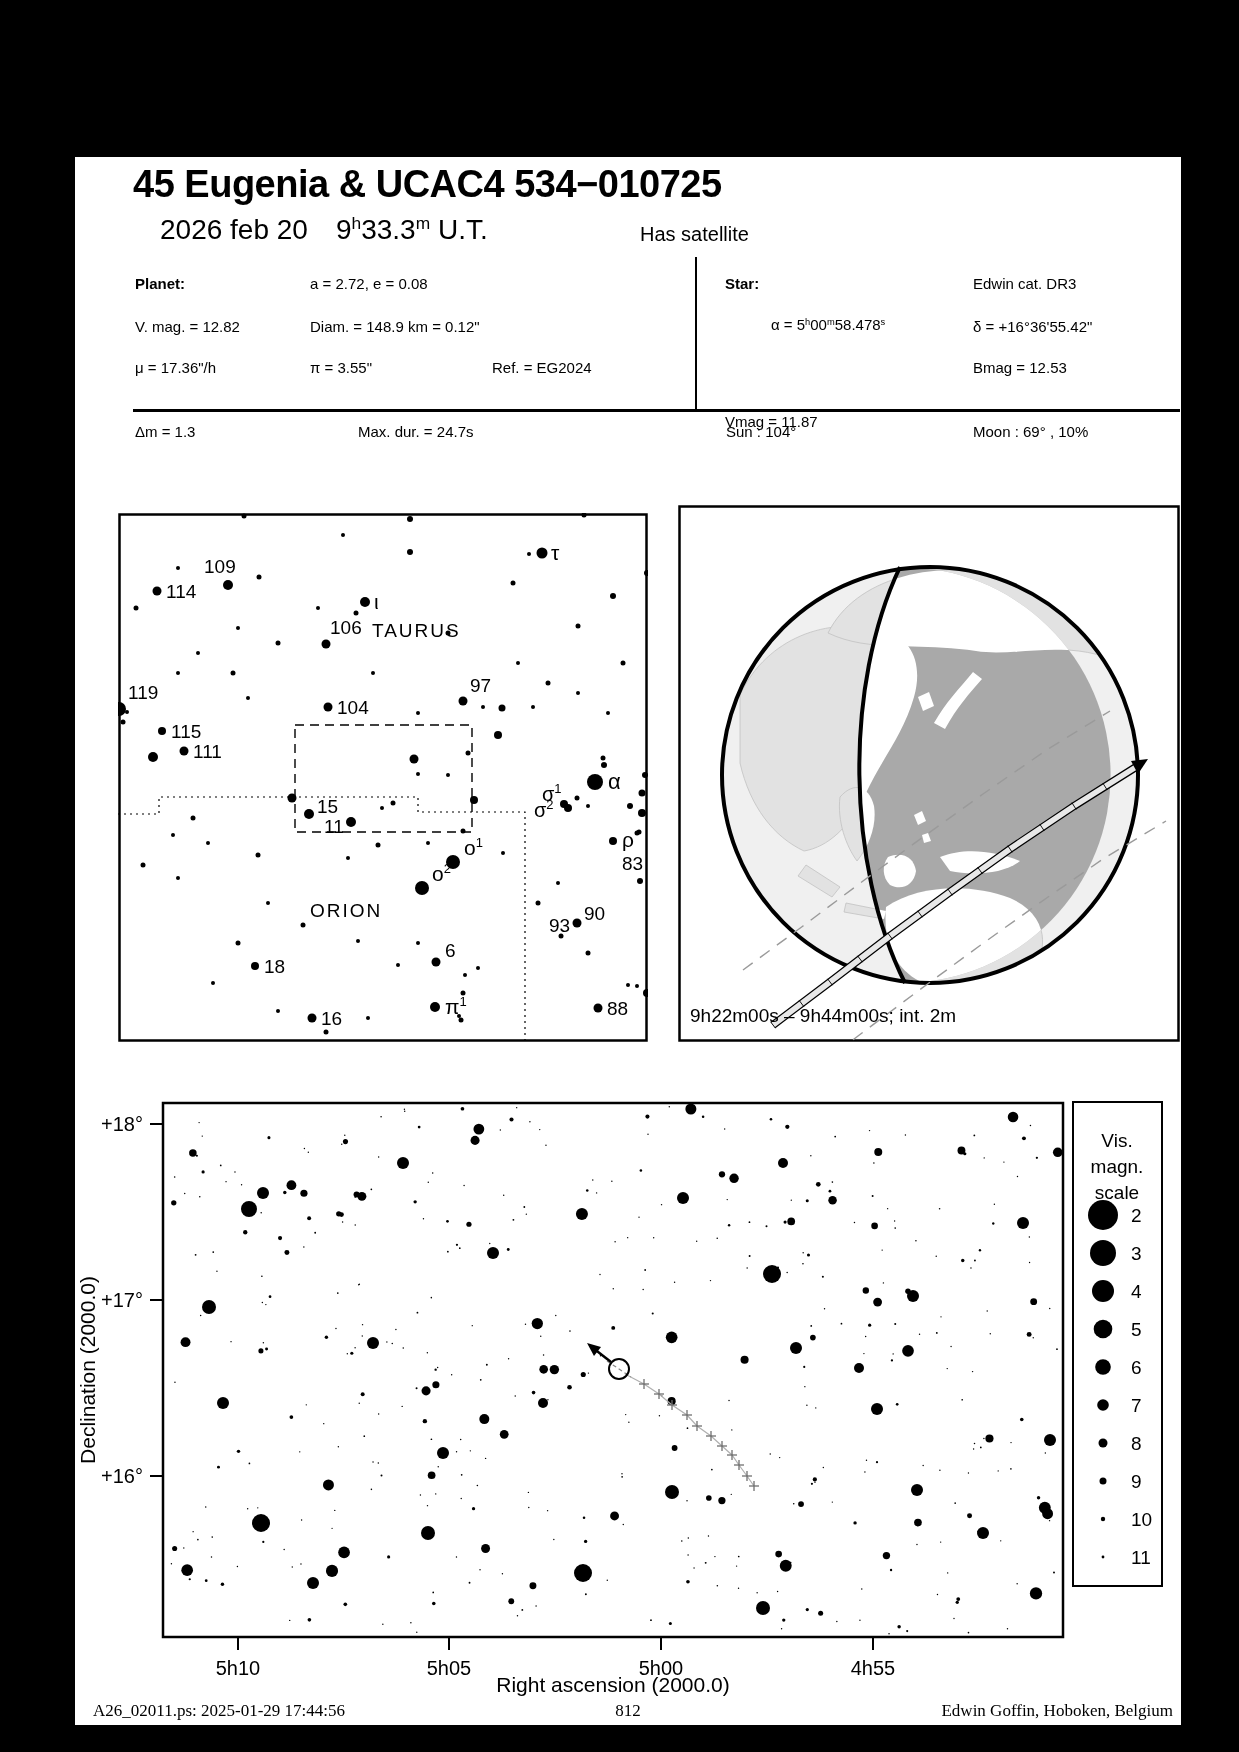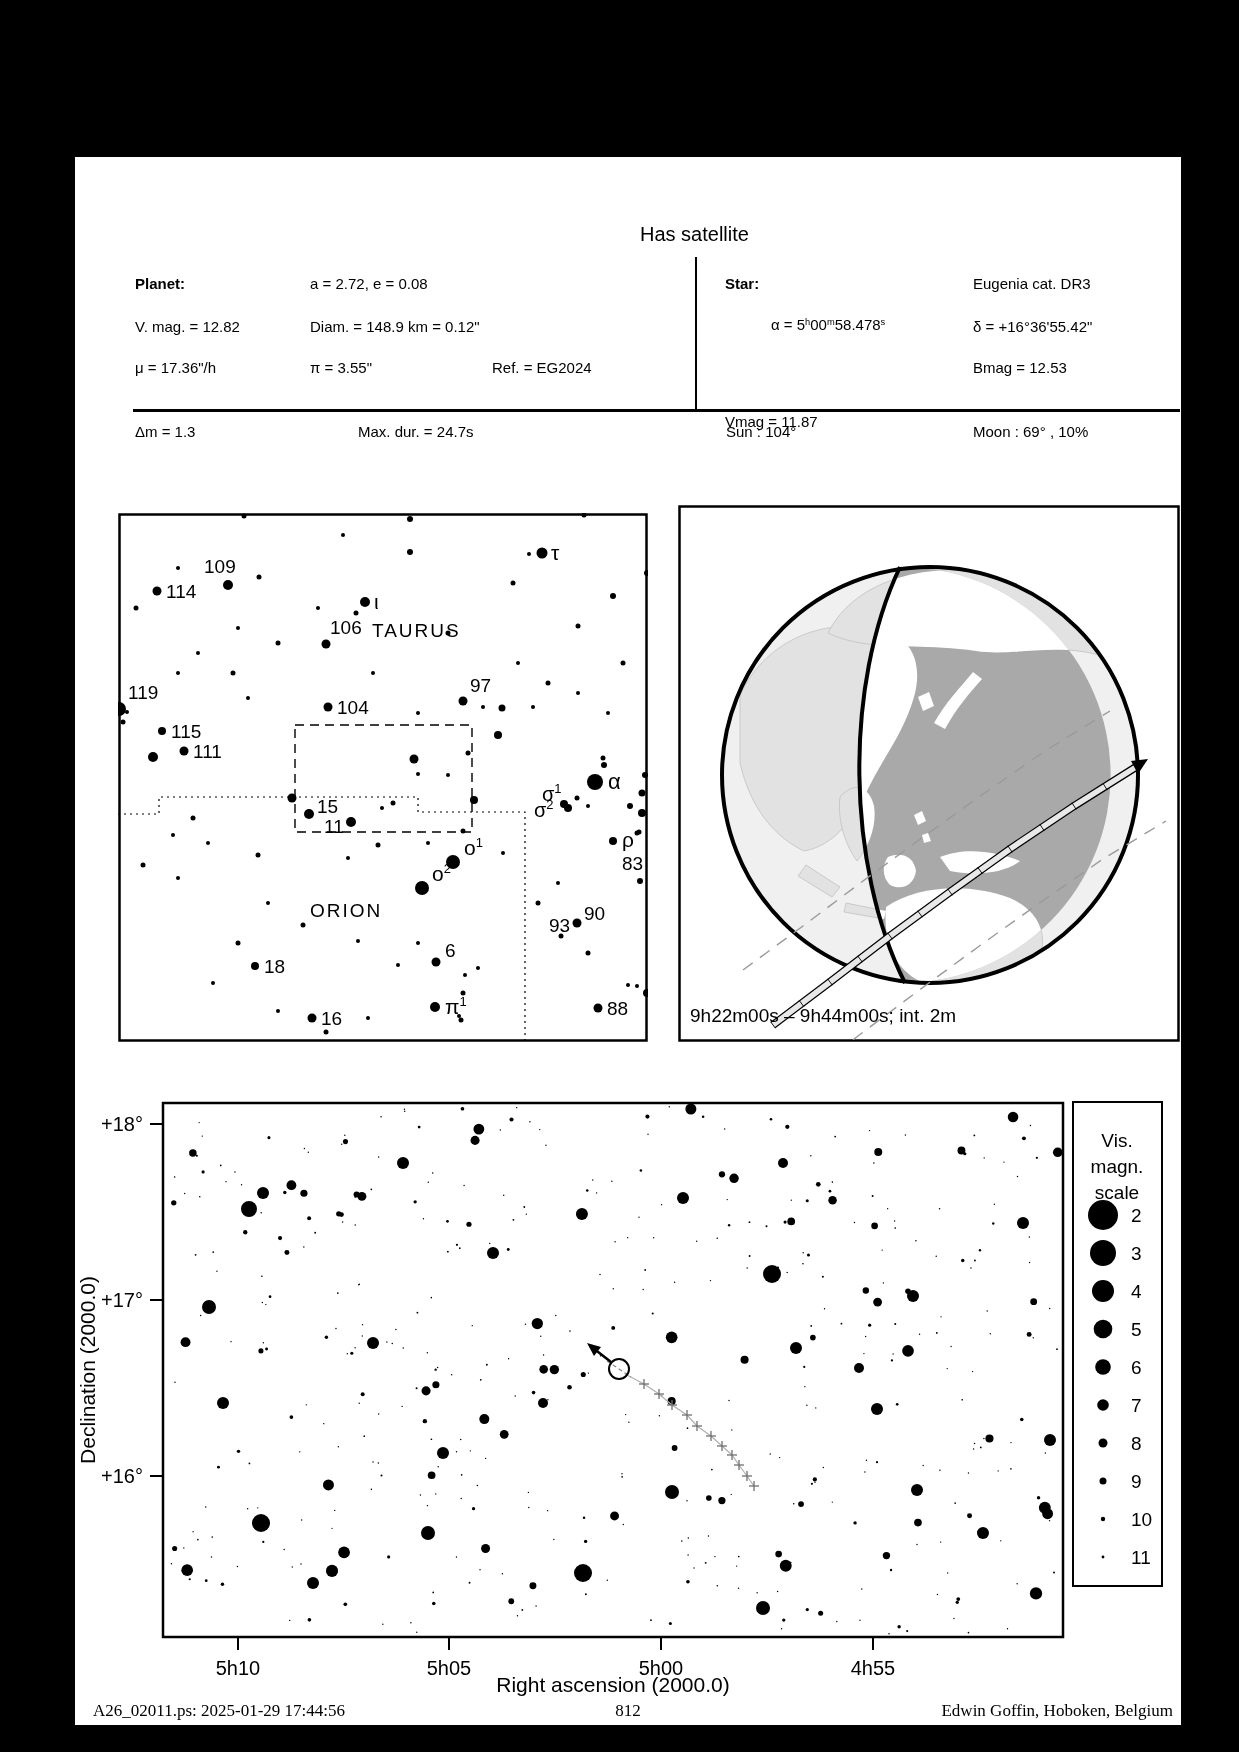--- a/index.html
+++ b/index.html
@@ -16,26 +16,28 @@
   .hrule{height:3px;background:#000;}
   .footer{font-family:Liberation Serif, serif;font-size:17px;}
   svg{position:absolute;overflow:hidden;}
   svg text{font-family:"Liberation Sans",sans-serif;fill:#000;}
 </style>
 </head>
 <body>
 
 <div class="page">
 
+  <div class="abs title" style="left:58px;top:6px;">45 Eugenia  &amp;  UCAC4 534−010725</div>
+  <div class="abs dateline" style="left:85px;top:56px;"><span>2026 feb 20</span><span>  </span><span>9</span><span class="sup">h</span><span>33.3</span><span class="sup">m</span><span> U.T.</span></div>
   <div class="abs hassat" style="left:565px;top:66px;">Has satellite</div>
 
   <div class="abs cell bold" style="left:60px;top:118px;">Planet:</div>
   <div class="abs cell" style="left:235px;top:118px;">a = 2.72, e = 0.08</div>
   <div class="abs cell bold" style="left:650px;top:118px;">Star:</div>
-  <div class="abs cell" style="left:898px;top:118px;">Eugenia cat.  DR3</div>
+  <div class="abs cell" style="left:898px;top:118px;">Edwin cat.  DR3</div>
 
   <div class="abs cell" style="left:60px;top:161px;">V. mag. = 12.82</div>
   <div class="abs cell" style="left:235px;top:161px;">Diam. = 148.9 km = 0.12"</div>
   <div class="abs cell" style="left:650px;top:159px;margin-left:46px;"><span>α =  5</span><span class="sup">h</span><span>00</span><span class="sup">m</span><span>58.478</span><span class="sup">s</span></div>
   <div class="abs cell" style="left:898px;top:161px;">δ = +16°36'55.42"</div>
 
   <div class="abs cell" style="left:60px;top:202px;">μ =  17.36"/h</div>
   <div class="abs cell" style="left:235px;top:202px;">π =  3.55"</div>
   <div class="abs cell" style="left:417px;top:202px;">Ref. = EG2024</div>
   <div class="abs cell" style="left:650px;top:212px;margin-top:44px;">Vmag = 11.87</div>

